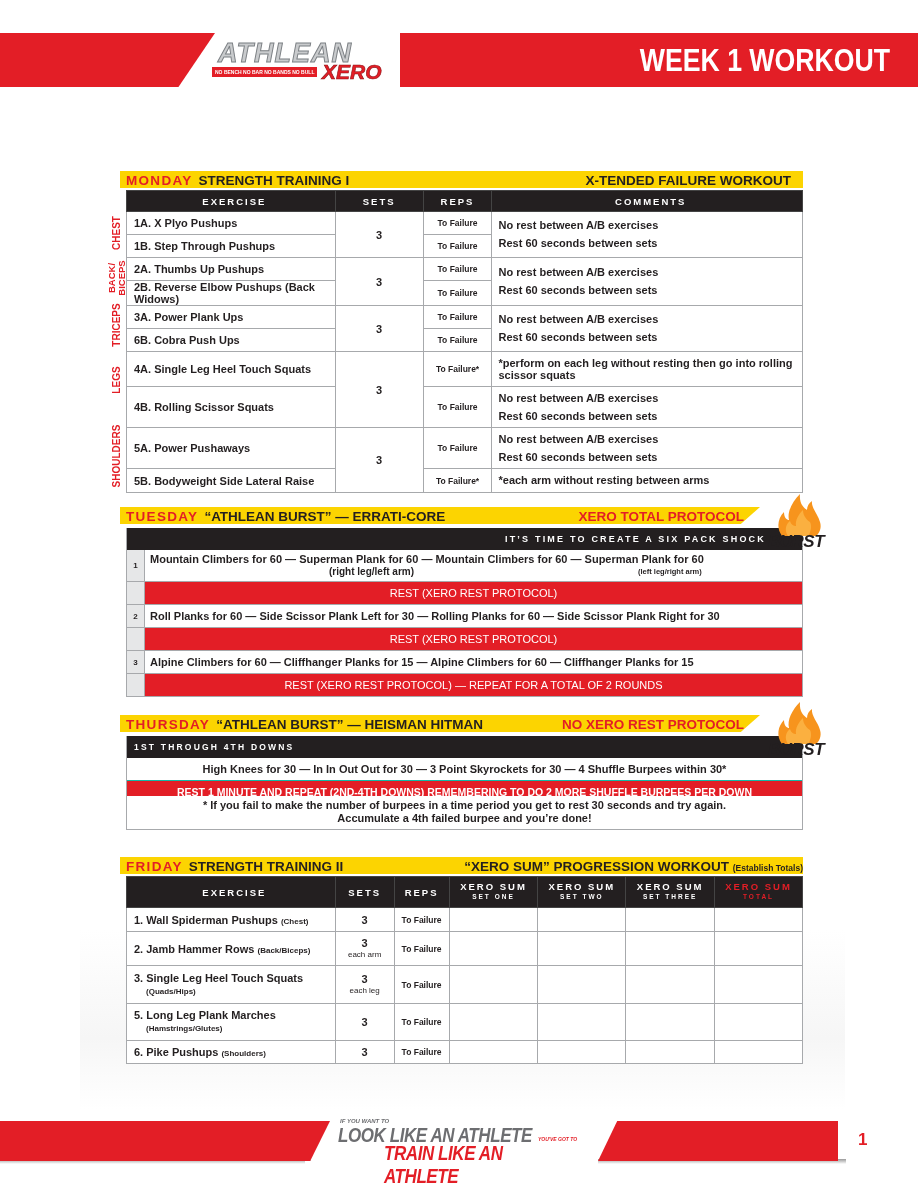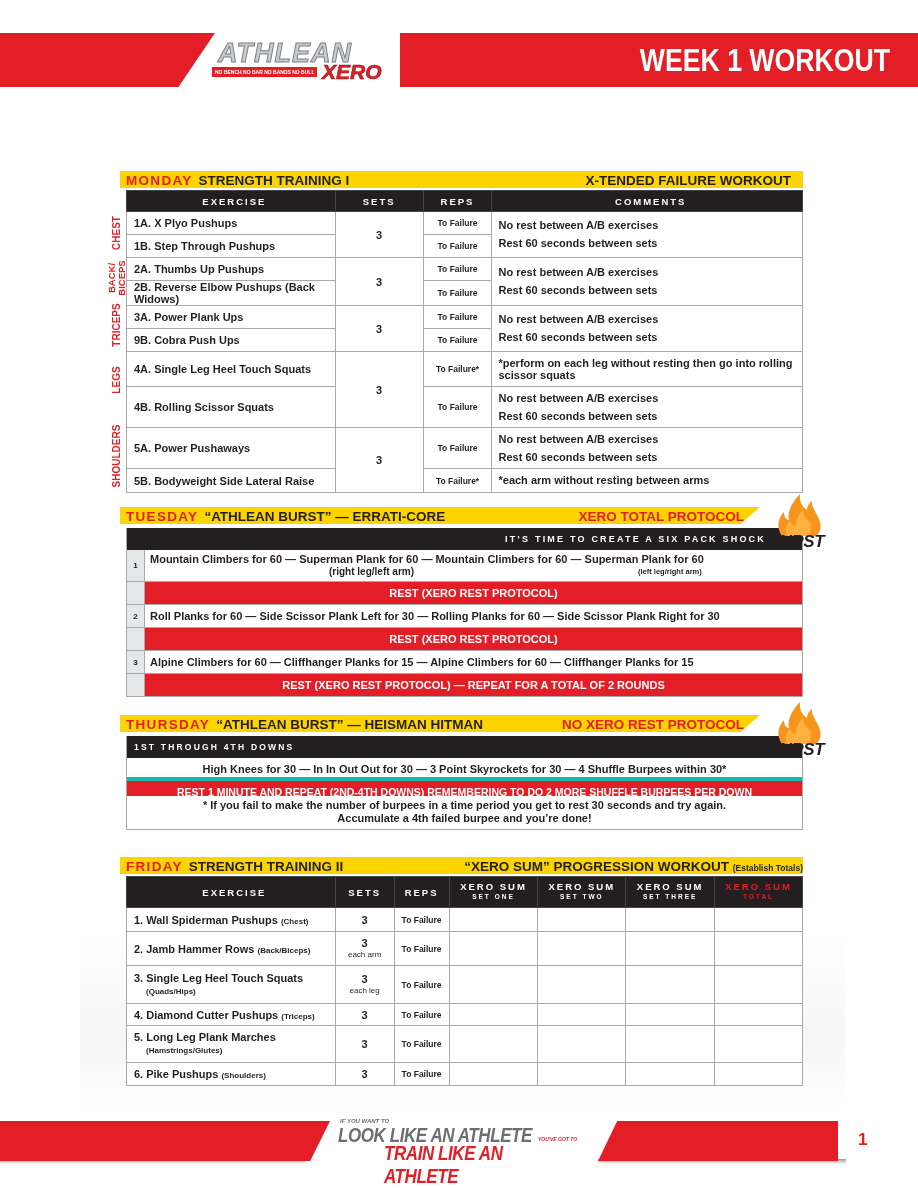--- a/index.html
+++ b/index.html
@@ -20,21 +20,21 @@
 .tbl td.ex{padding-left:7px;font-size:11px}
 .tbl td.c{text-align:center}
 .tbl td.reps{font-size:8.5px;text-align:center}
 .tbl td.cm{padding-left:6px;font-size:11px;line-height:13px}
 .mg{position:absolute;color:#e31e26;font-weight:bold;font-size:10px;transform:rotate(-90deg);transform-origin:center;white-space:nowrap;line-height:10px;text-align:center}
 .burst-blk{position:absolute;background:#fff}
 .bhead{background:#231f20;color:#fff;font-size:9px;letter-spacing:2.2px;font-weight:bold;height:22px;line-height:22px}
 .brow{display:flex;border-bottom:1px solid #a7a9ac}
 .bnum{width:18px;background:#e6e7e8;font-size:8px;font-weight:bold;text-align:center;border-right:1px solid #a7a9ac;display:flex;align-items:center;justify-content:center}
 .btext{flex:1;font-size:11px;font-weight:bold;padding-left:5px}
-.brest{flex:1;background:#e31e26;color:#fff;font-size:11px;font-weight:bold;text-align:center;line-height:22px}
+.brest{flex:1;background:#e31e26;color:#fff;font-size:11px;font-weight:normal;text-align:center;line-height:22px}
 .flame{position:absolute;width:62px;height:66px}
 .flame .fl{position:absolute;left:10px;top:0;width:48px;height:42px}
 .flame .bw{position:absolute;left:4px;top:38px;font-size:17px;font-weight:bold;font-style:italic;color:#231f20;letter-spacing:-0.5px}
 .ftr-left{position:absolute;left:0;top:1121px;width:330px;height:40px;background:#e31e26;clip-path:polygon(0 0,100% 0,94% 100%,0 100%);box-shadow:0 4px 5px #888}
 .ftr-right{position:absolute;left:598px;top:1121px;width:240px;height:40px;background:#e31e26;clip-path:polygon(8% 0,100% 0,100% 100%,0 100%)}
 .ftr-shadow1{position:absolute;left:0;top:1159px;width:305px;height:5px;background:linear-gradient(#999,#fff)}
 .ftr-shadow2{position:absolute;left:598px;top:1159px;width:248px;height:5px;background:linear-gradient(#999,#fff)}
 .slogan{position:absolute;left:338px;top:1118px;width:260px;height:46px;font-style:italic;font-weight:bold}
 .slogan .s1{position:absolute;left:2px;top:0;font-size:6px;color:#6d6e71}
 .slogan .s2{position:absolute;left:0;top:6px;font-size:20px;color:#6d6e71;letter-spacing:-0.5px;transform:scaleX(0.85);transform-origin:left}
@@ -109,21 +109,21 @@
   <tr style="height:23px">
     <td class="ex">3A. Power Plank Ups</td>
     <td class="c" rowspan="2">3</td>
     <td class="reps">To Failure</td>
     <td class="cm" rowspan="2">
       <div style="margin-bottom:5px">No rest between A/B exercises</div>
       <div>Rest 60 seconds between sets</div>
     </td>
   </tr>
   <tr style="height:23px">
-    <td class="ex">9B. Cobra Push Ups</td>
+    <td class="ex">6B. Cobra Push Ups</td>
     <td class="reps">To Failure</td>
   </tr>
   <tr style="height:35px">
     <td class="ex">4A. Single Leg Heel Touch Squats</td>
     <td class="c" rowspan="2">3</td>
     <td class="reps">To Failure*</td>
     <td class="cm" style="line-height:12px">*perform on each leg without resting then go into rolling scissor squats</td>
   </tr>
   <tr style="height:41px">
     <td class="ex">4B. Rolling Scissor Squats</td>
@@ -192,21 +192,21 @@
     </svg>
   <span class="bw">BURST</span>
 </div>
 
 <div class="section-bar" style="left:120px;top:715px;width:640px;padding-left:6px;clip-path:polygon(0 0,100% 0,97% 100%,0 100%)">
   <span class="day">THURSDAY</span><span>“ATHLEAN BURST” — HEISMAN HITMAN</span>
   <span class="rt" style="right:16px;color:#e31e26">NO XERO REST PROTOCOL</span>
 </div>
 <div class="burst-blk" style="left:126px;top:736px;width:677px;border-left:1px solid #a7a9ac;border-right:1px solid #a7a9ac;border-bottom:1px solid #a7a9ac">
   <div class="bhead" style="padding-left:7px;font-size:8.5px">1ST THROUGH 4TH DOWNS</div>
-  <div style="height:23px;line-height:23px;text-align:center;font-size:11px;font-weight:bold;border-bottom:4px solid #14b8a6">High Knees for 30 — In In Out Out for 30 — 3 Point Skyrockets for 30 — 4 Shuffle Burpees within 30*</div>
+  <div style="height:23px;line-height:23px;text-align:center;font-size:11px;font-weight:bold;border-bottom:1px solid #14b8a6">High Knees for 30 — In In Out Out for 30 — 3 Point Skyrockets for 30 — 4 Shuffle Burpees within 30*</div>
   <div style="height:15px;line-height:23px;text-align:center;font-size:10.5px;font-weight:bold;background:#e31e26;color:#fff">REST 1 MINUTE AND REPEAT (2ND-4TH DOWNS) REMEMBERING TO DO 2 MORE SHUFFLE BURPEES PER DOWN</div>
   <div style="height:33px;text-align:center;font-size:11px;font-weight:bold;padding-top:3px;line-height:13px">
     <div>* If you fail to make the number of burpees in a time period you get to rest 30 seconds and try again.</div>
     <div>Accumulate a 4th failed burpee and you’re done!</div>
   </div>
 </div>
 <div class="flame" style="left:764px;top:702px">
   <svg class="fl" viewBox="0 0 48 42">
       <path d="M8 42 C2 34 4 24 10 18 C10 24 13 26 15 26 C13 18 18 8 26 0 C25 10 30 14 33 16 C33 12 35 9 38 7 C37 14 44 20 46 28 C48 34 45 40 42 42 Z" fill="#f7941d"></path>
       <path d="M14 42 C10 36 12 30 16 27 C17 31 20 32 22 32 C21 26 25 20 29 16 C29 22 33 26 36 28 C38 32 37 38 34 42 Z" fill="#fbb040"></path>
@@ -280,29 +280,20 @@
     <td class="c" style="line-height:11px">
           <div>3</div>
           <div style="font-size:8px;font-weight:normal">each leg</div>
         </td>
     <td class="reps">To Failure</td>
     <td></td>
         <td></td>
         <td></td>
         <td></td>
   </tr>
-  <tr style="height:22px">
-    <td class="ex"><span>4. Diamond Cutter Pushups</span> <span style="font-size:8px">(Triceps)</span></td>
-    <td class="c">3</td>
-    <td class="reps">To Failure</td>
-    <td></td>
-        <td></td>
-        <td></td>
-        <td></td>
-  </tr>
   <tr style="height:37px">
     <td class="ex" style="line-height:14px">
           <div>5. Long Leg Plank Marches</div>
           <div style="font-size:8px;padding-left:12px">(Hamstrings/Glutes)</div>
         </td>
     <td class="c">3</td>
     <td class="reps">To Failure</td>
     <td></td>
         <td></td>
         <td></td>

